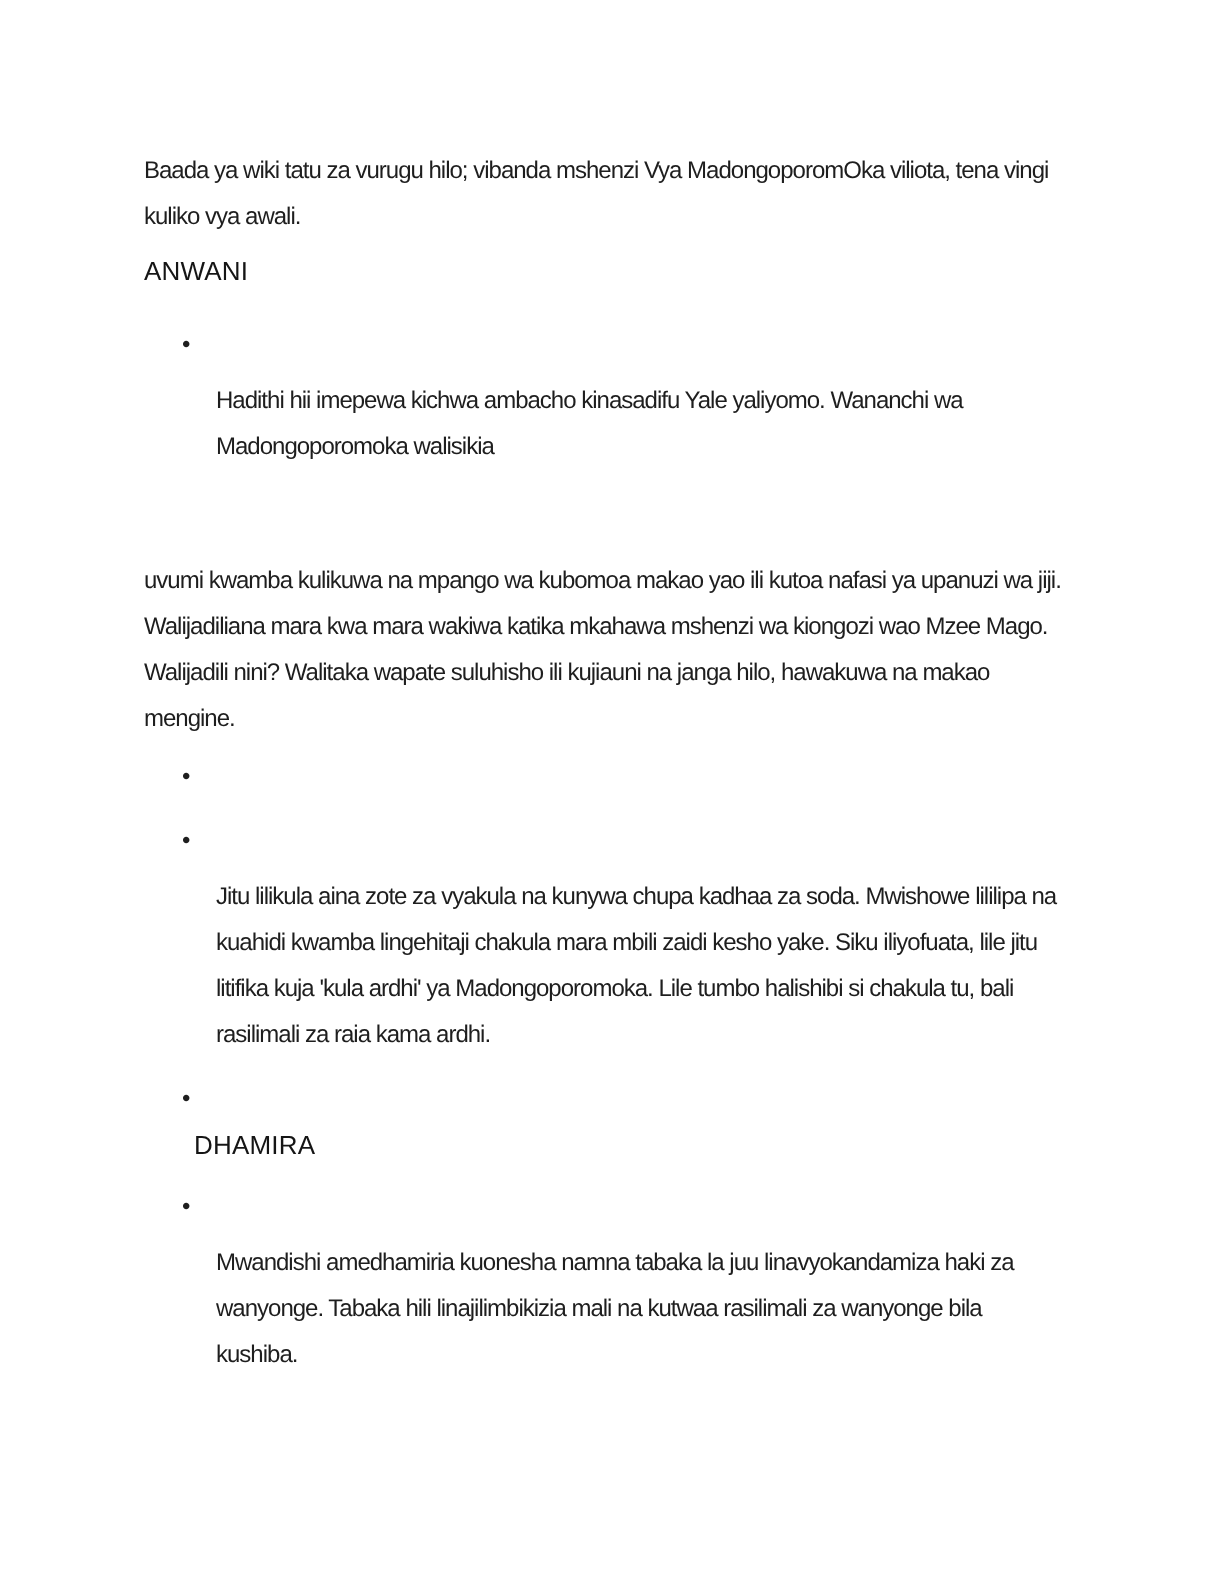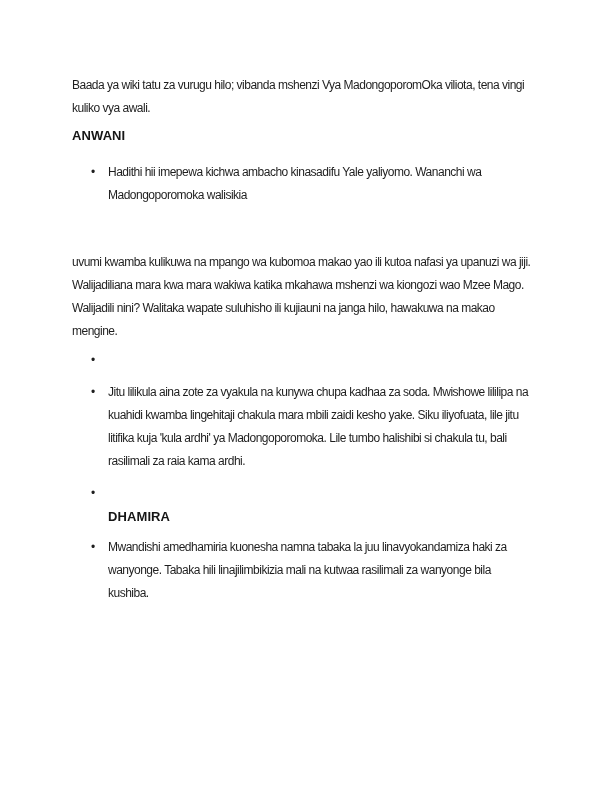--- a/index.html
+++ b/index.html
@@ -14,37 +14,38 @@
     height: 685px;
     padding: 74px 56px 0 72px;
     position: relative;
   }
   .txt {
     font-size: 12px;
     line-height: 23px;
     letter-spacing: -0.5px;
     white-space: pre;           
     color: #1e1e1e;
+    margin-top: 28px;
   }
   .heading {
     font-size: 13px;
     line-height: 23px;
-    font-weight: 700;
+    font-weight: 400;
     letter-spacing: 0.1px;
     color: #151515;
     white-space: pre;
   }
   .para-intro   { margin-top: 0; }
   .h-anwani     { margin-top: 4px; }
   .li-anwani    { margin-top: 14px; }
   .para-body    { margin-top: 44px; }
   .li-mgahawa   { margin-top: 6px; }
   .li-jitu      { margin-top: 9px; }
   .li-tumbo     { margin-top: 9px; }
-  .h-dhamira    { margin-left: 36px; margin-top: 0; }
+  .h-dhamira    { margin-left: 25px; margin-top: 0; }
   .li-mwandishi { margin-top: 8px; }
   .h-maudhui    { margin-left: 36px; margin-top: 7px; }
   .li {
     display: flex;
     align-items: flex-start;
   }
   .li .dot {
     flex: 0 0 36px;
     width: 36px;
     padding-left: 19px;

